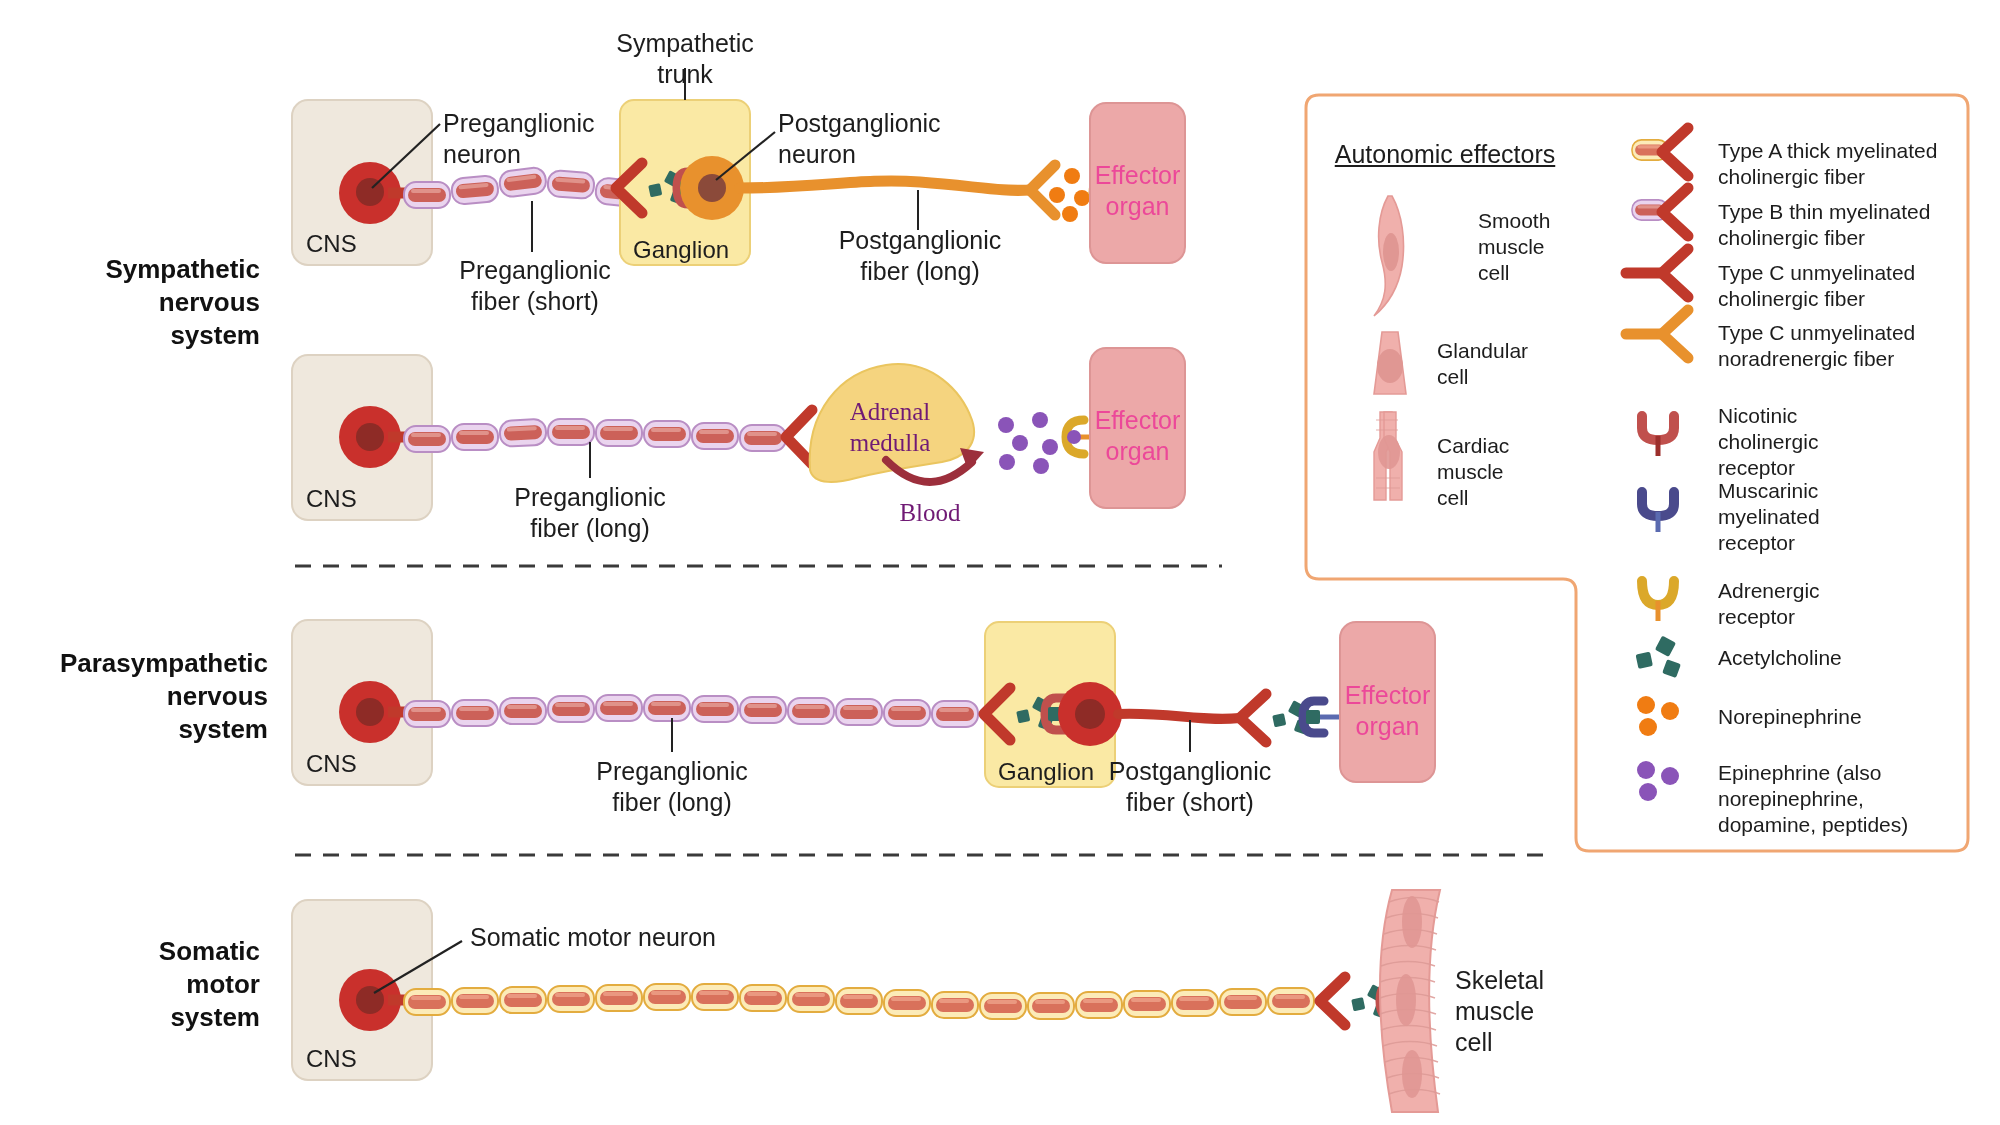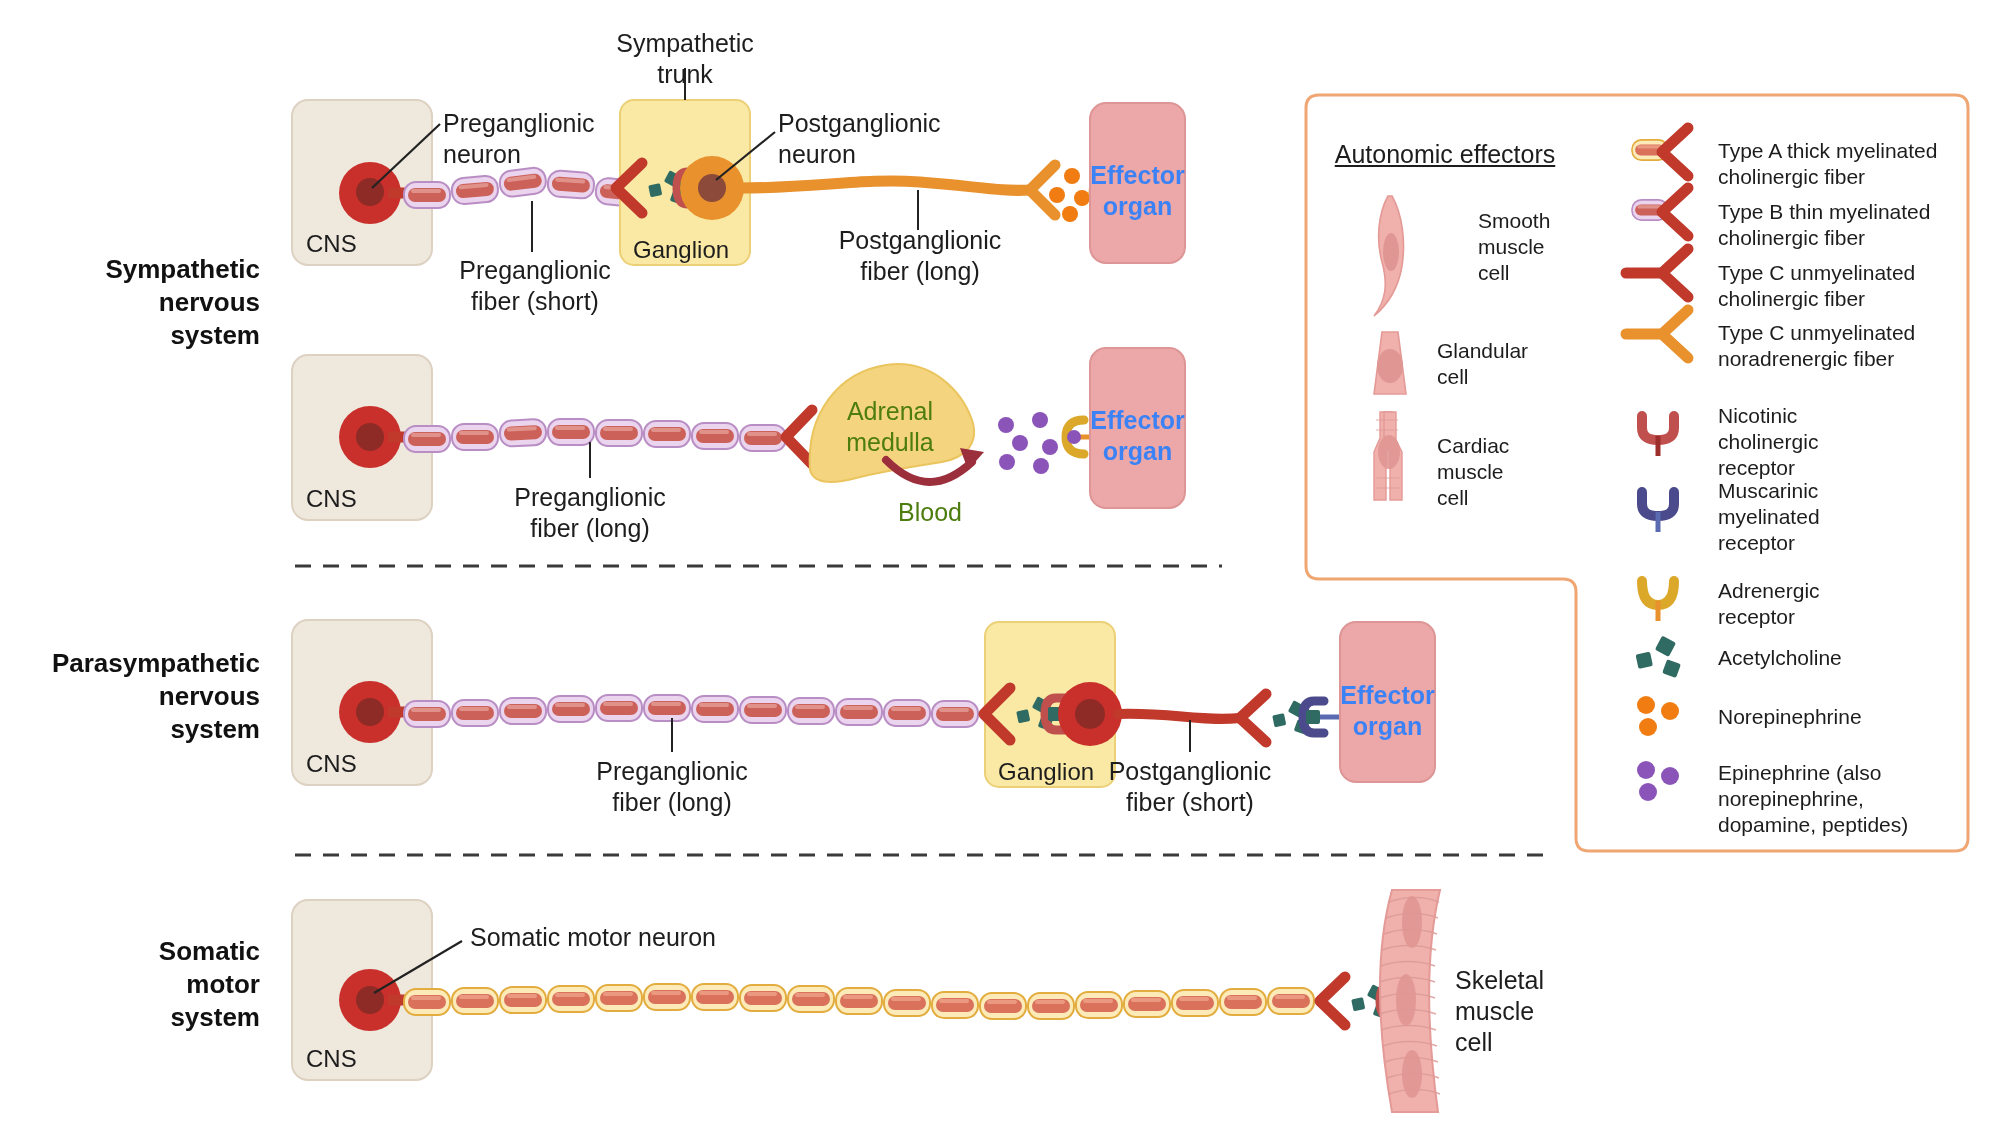--- a/index.html
+++ b/index.html
@@ -6,22 +6,22 @@
   body{width:2000px;height:1125px;position:relative;overflow:hidden;
        font-family:"Liberation Sans",sans-serif;color:#222;}
   .stage{position:absolute;left:0;top:0;width:2000px;height:1125px;}
   svg.layer{position:absolute;left:0;top:0;width:2000px;height:1125px;overflow:visible;}
 
   .rowlabel{position:absolute;text-align:right;font-weight:bold;font-size:26px;
             line-height:33px;color:#111;}
   .txt{position:absolute;font-size:25px;line-height:31px;color:#1d1d1d;}
   .txt.c{text-align:center;}
   .boxlabel{position:absolute;font-size:24px;color:#1d1d1d;}
-  .white{color:#3b82f6;text-align:center;font-size:25px;line-height:31px;font-weight:bold;}
-  .dkred{color:#4d7c0f;}
+  .white{color:#ec4899;text-align:center;font-size:25px;line-height:31px;}
+  .dkred{color:#701a75;font-family:Liberation Serif, serif;}
   .legend-title{position:absolute;font-size:25px;color:#1d1d1d;text-align:center;text-decoration:underline;}
   .legend-text{position:absolute;font-size:21px;line-height:26px;color:#1d1d1d;}
   .eff-text{position:absolute;font-size:21px;line-height:26px;color:#1d1d1d;}
 </style>
 </head>
 <body>
 
 <div class="stage">
 
 <svg class="layer" viewBox="0 0 2000 1125" xmlns="http://www.w3.org/2000/svg">
@@ -418,21 +418,21 @@
   <g transform="translate(1646,770)">
     <circle cx="0" cy="0" r="9" fill="#8a54b8"></circle>
     <circle cx="24" cy="6" r="9" fill="#8a54b8"></circle>
     <circle cx="2" cy="22" r="9" fill="#8a54b8"></circle>
   </g>
 </svg>
 
 <div class="rowlabel" style="left:20px;top:253px;width:240px;white-space:pre-line;">Sympathetic
 nervous
 system</div>
-<div class="rowlabel" style="left:0px;top:647px;width:260px;white-space:pre-line;">Parasympathetic
+<div class="rowlabel" style="left:8px;top:647px;width:260px;white-space:pre-line;">Parasympathetic
 nervous
 system</div>
 <div class="rowlabel" style="left:20px;top:935px;width:240px;white-space:pre-line;">Somatic
 motor
 system</div>
 
 <div class="boxlabel" style="left:306px;top:230px;">CNS</div>
 <div class="txt" style="left:443px;top:108px;white-space:pre-line;">Preganglionic
 neuron</div>
 <div class="txt c" style="left:420px;top:255px;width:230px;white-space:pre-line;">Preganglionic

